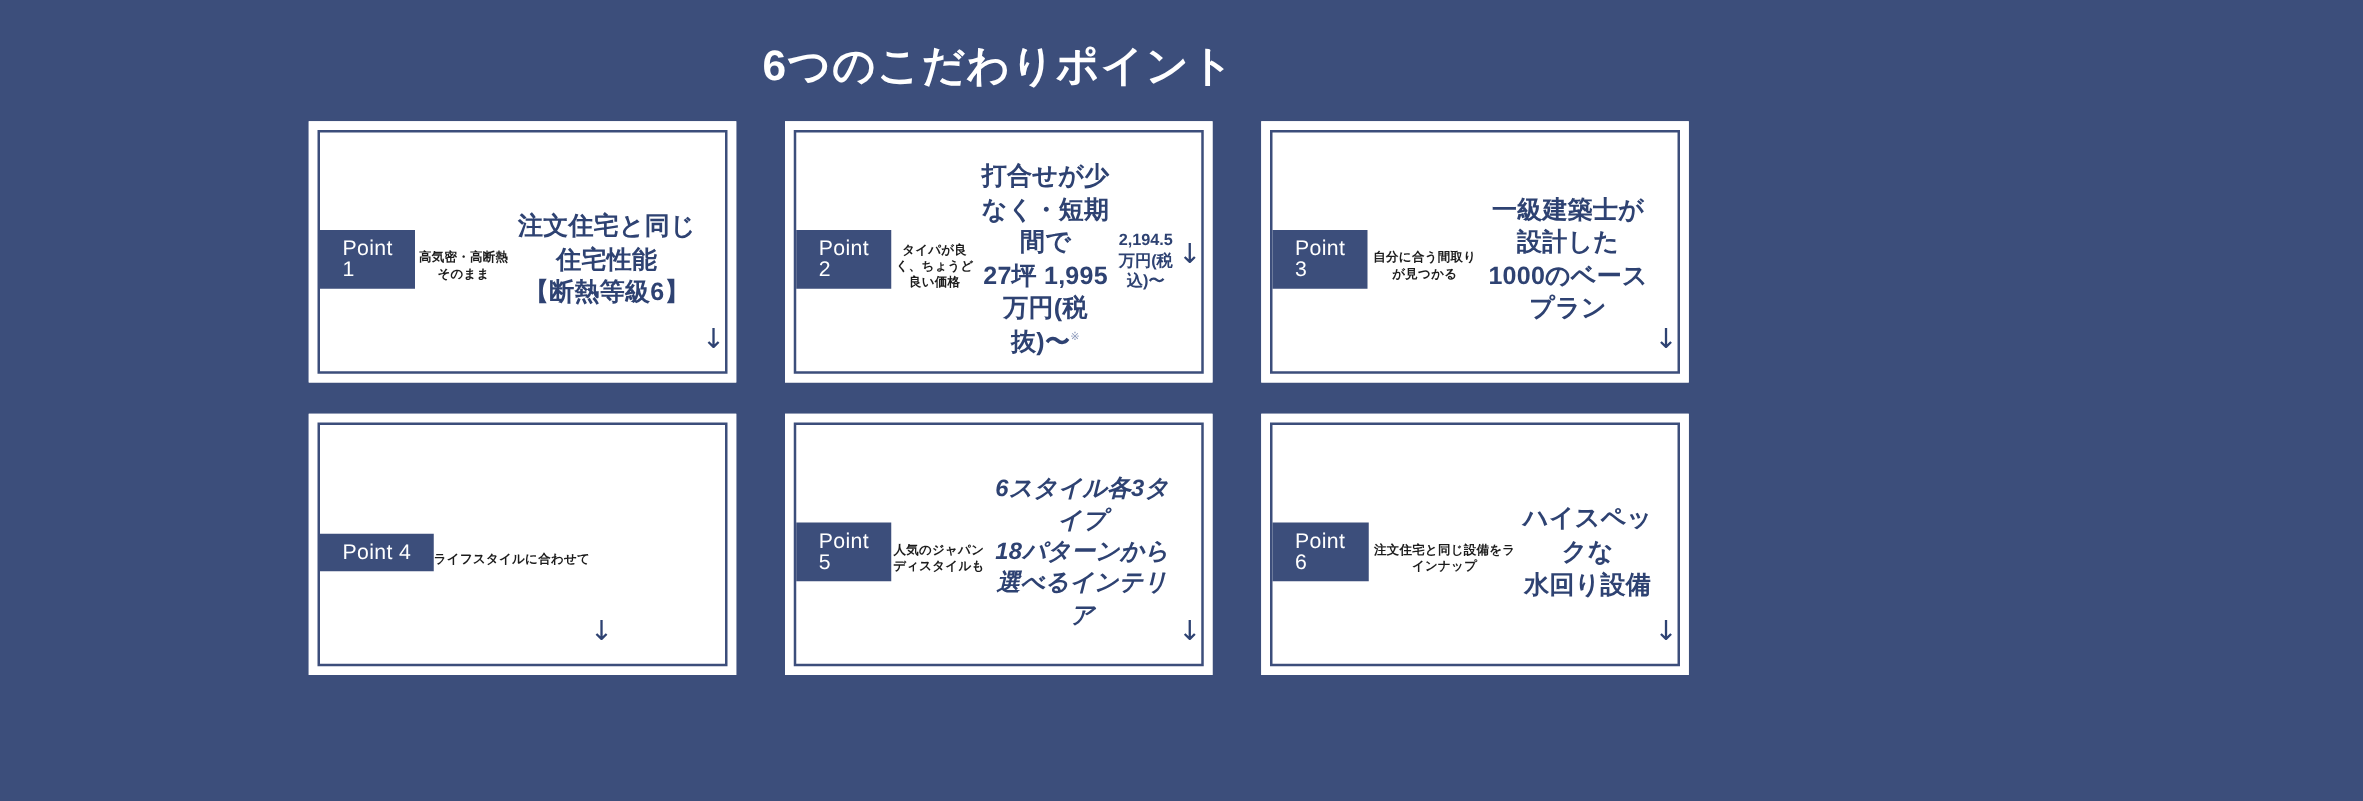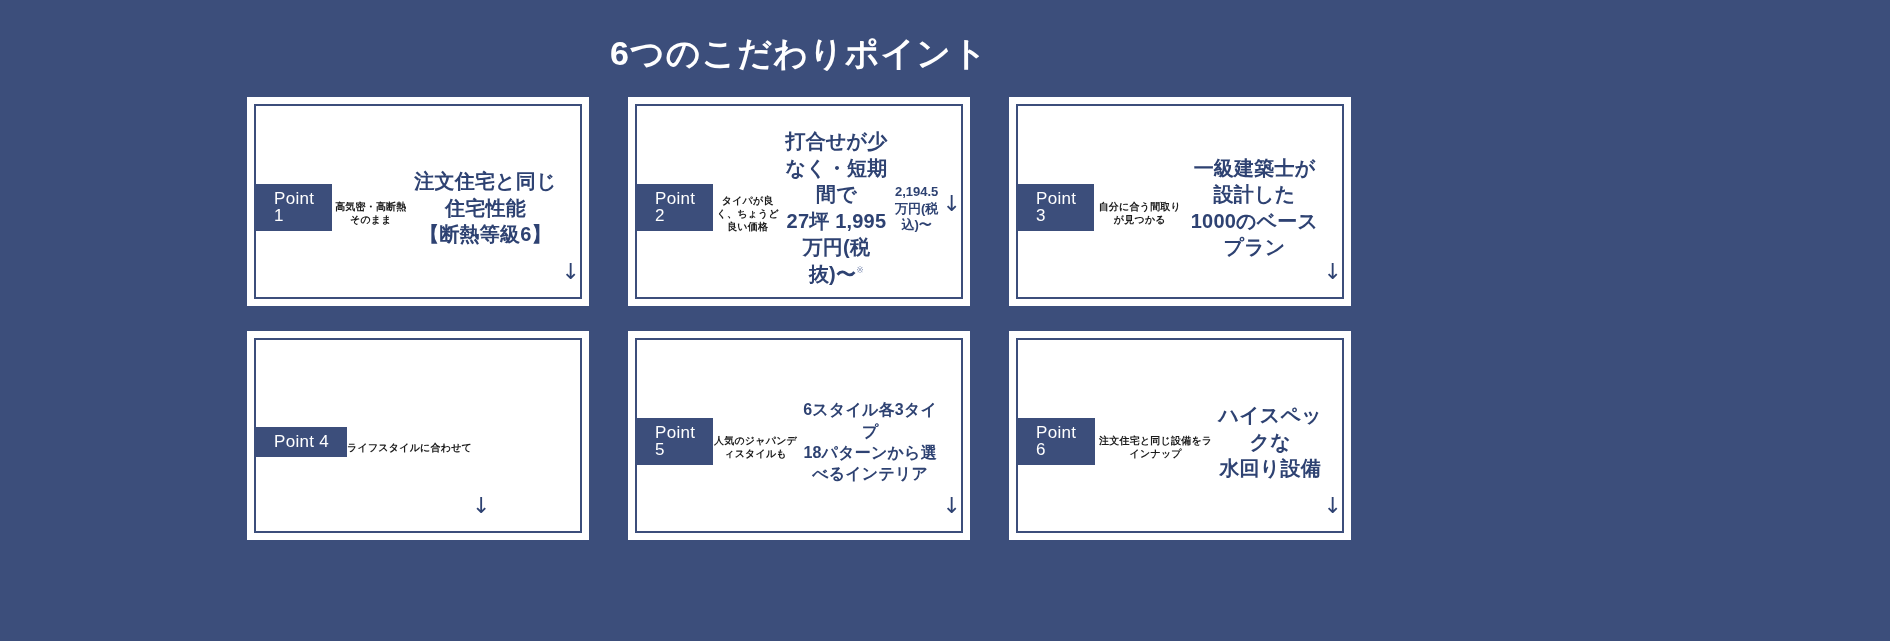--- a/index.html
+++ b/index.html
@@ -89,21 +89,22 @@
   .card-head {
     color: #2e4272;
     font-size: 20px;
     font-weight: bold;
     text-align: center;
     line-height: 1.33;
     letter-spacing: 0.2px;
   }
 
   .card-head.small-head {
-    font-size: 16px;
+    font-size: 19px;
+    font-style: italic;
   }
 
   .card-note {
     color: #2e4272;
     font-size: 13px;
     font-weight: bold;
     text-align: center;
     line-height: 1.25;
     margin-top: 2px;
   }

